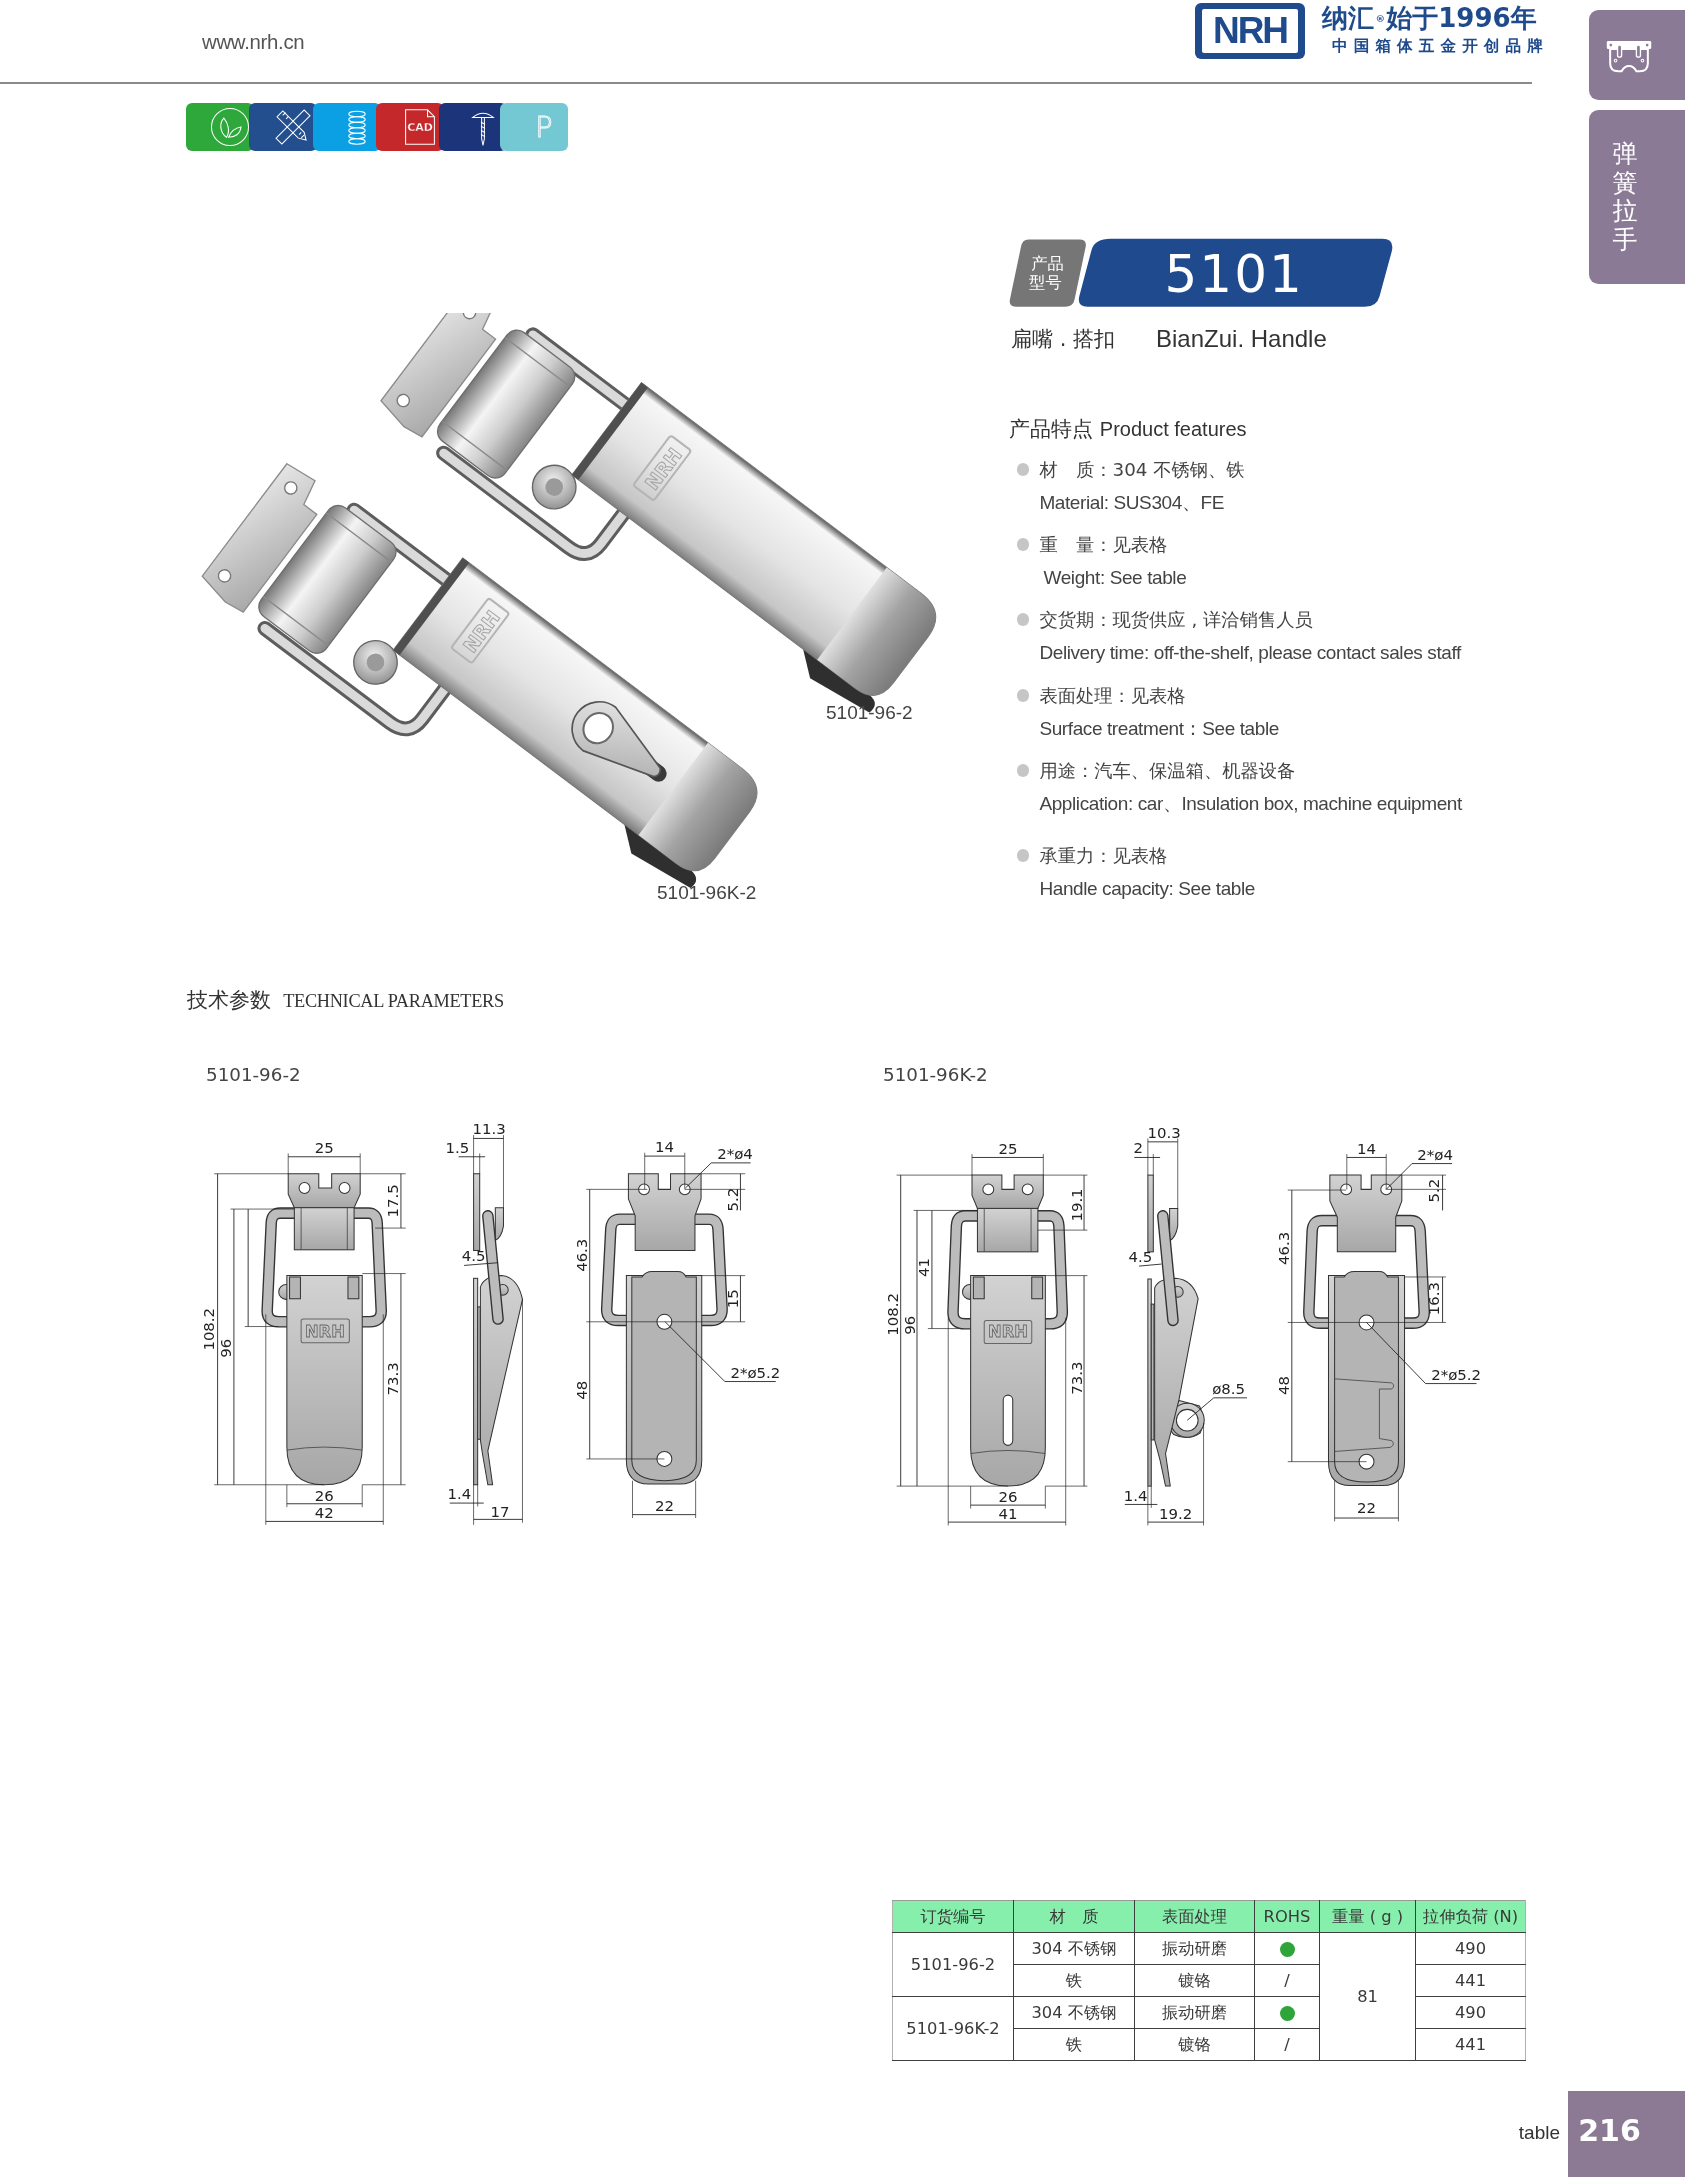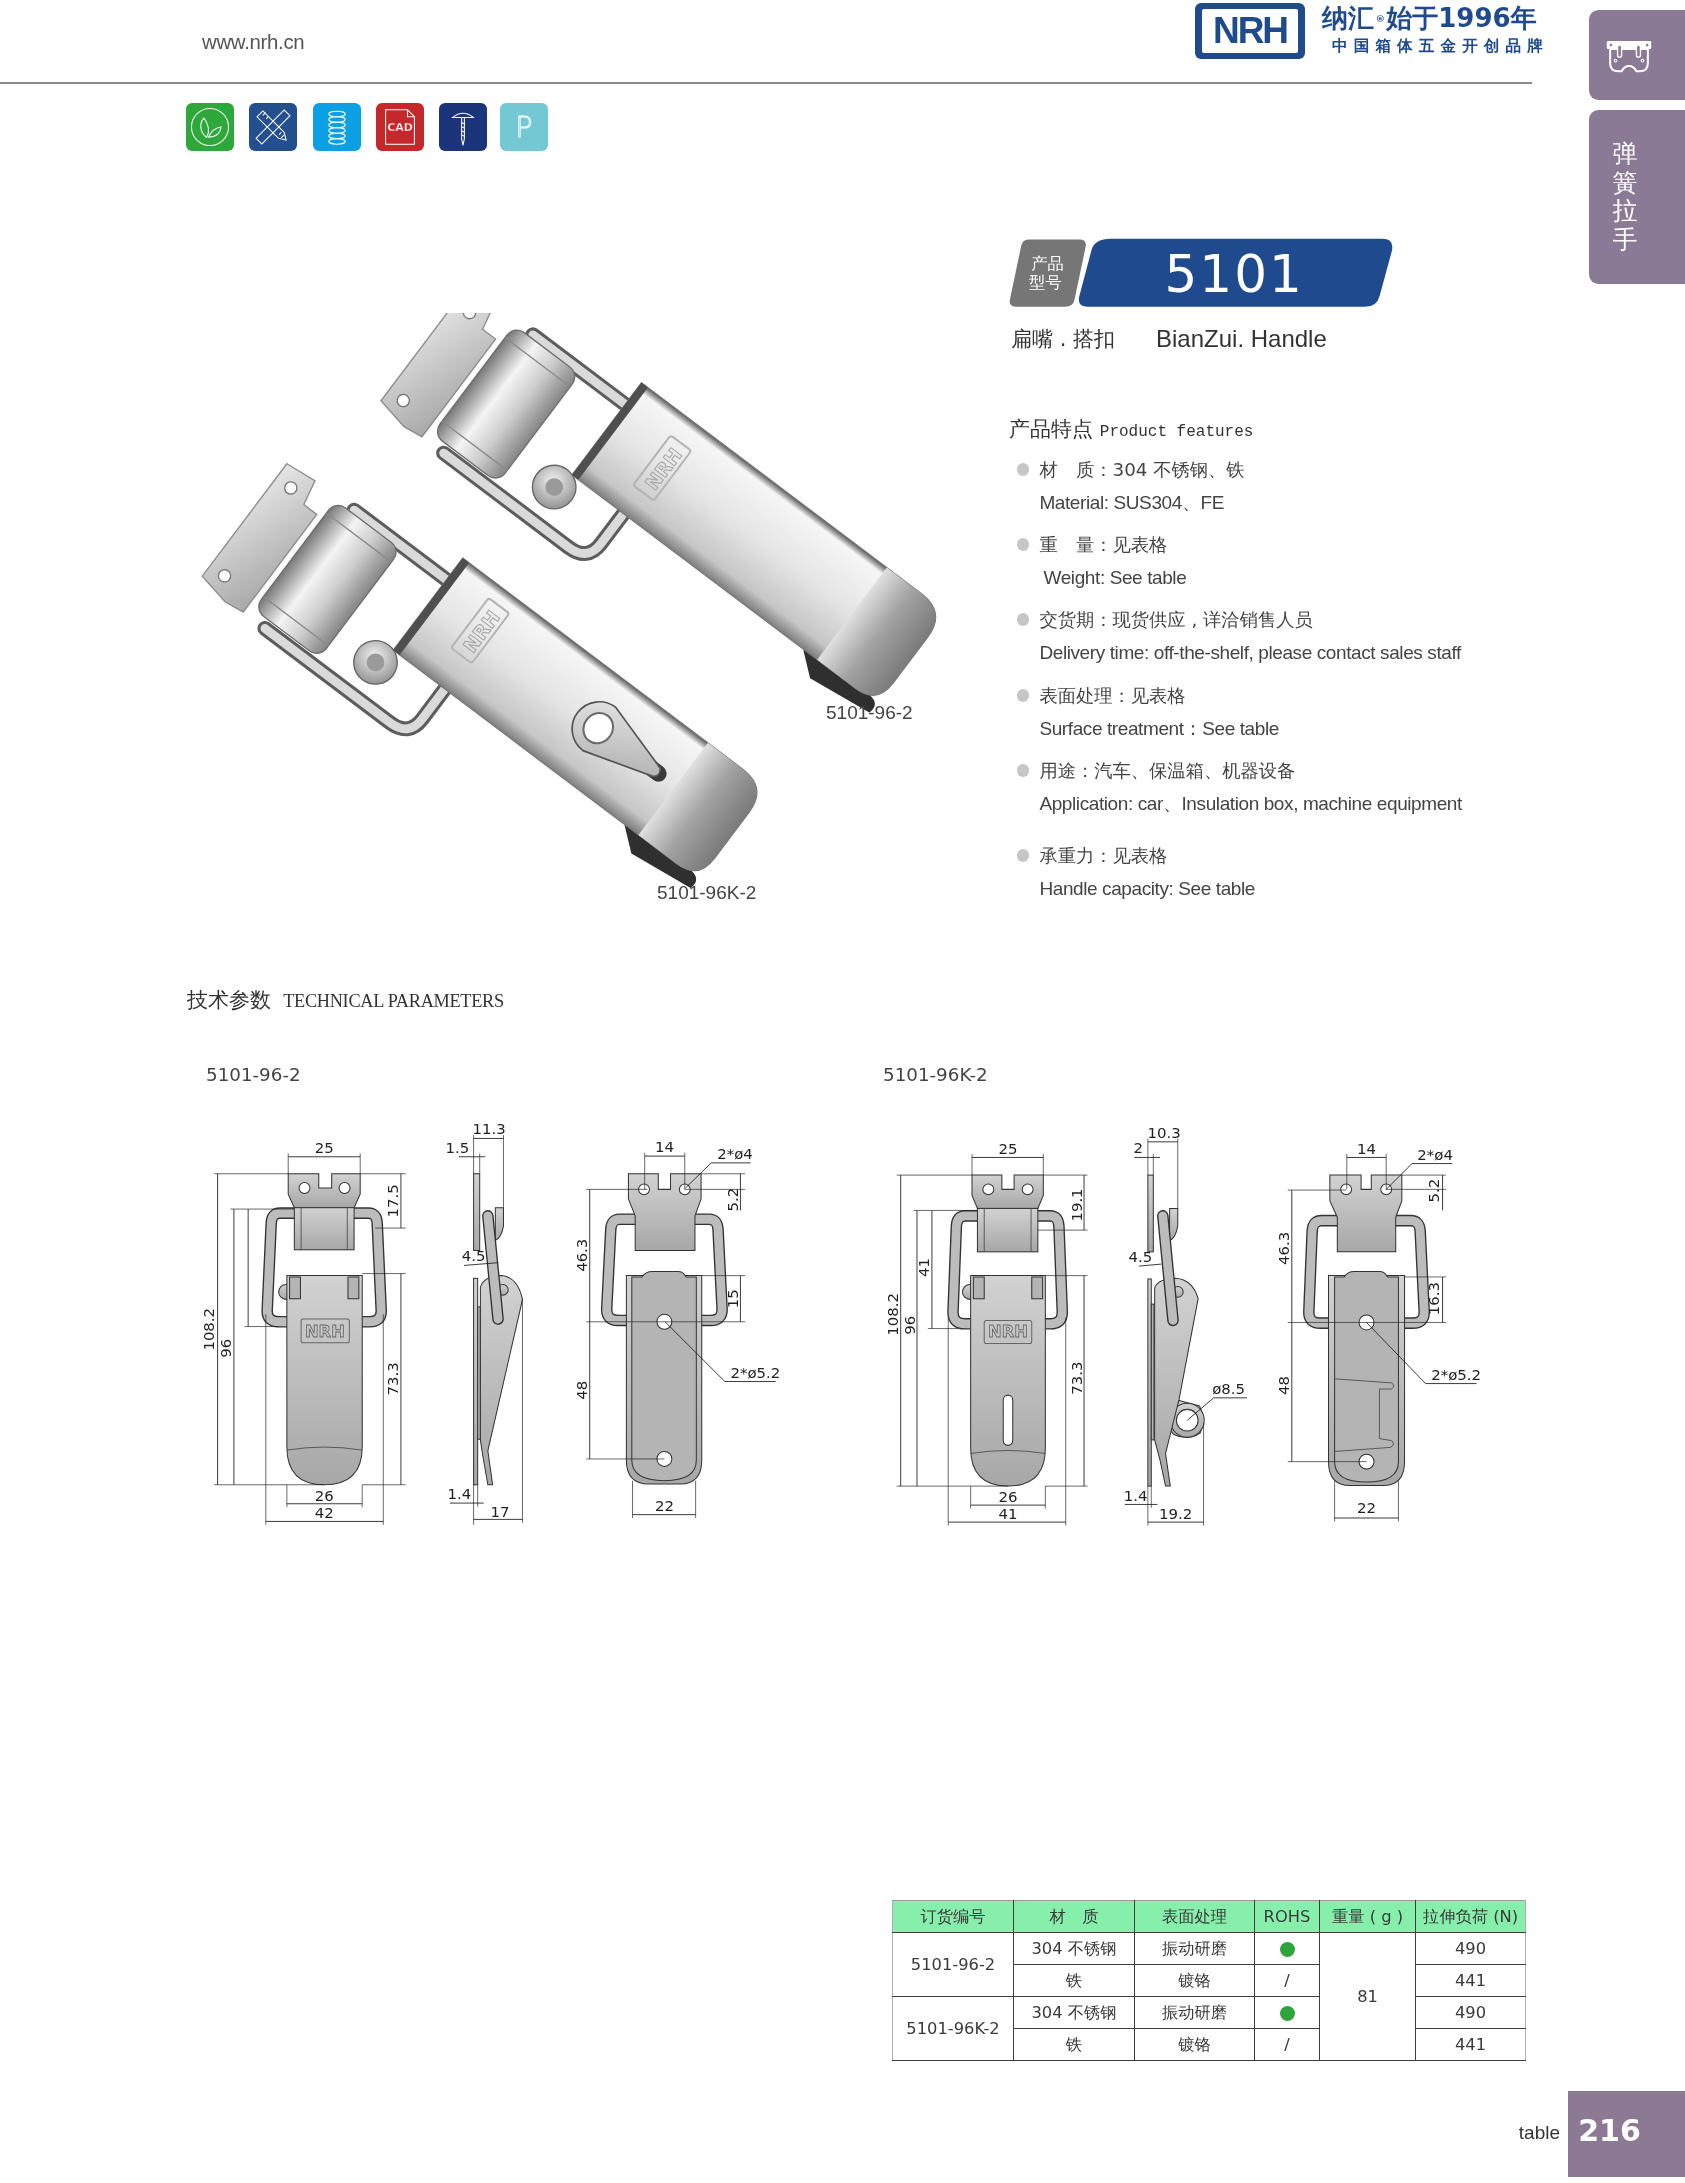--- a/index.html
+++ b/index.html
@@ -13,27 +13,27 @@
                 display:flex; align-items:center; justify-content:center; }
   .logo-mark { font-family:"Liberation Sans", sans-serif; font-weight:bold; font-size:37px; color:#1f4a8c; letter-spacing:-2px; line-height:37px; }
   .slogan { left:1322px; top:2.7px; font-size:26px; line-height:30px; font-weight:bold; color:#1f4a8c; white-space:nowrap; }
   .slogan sup { font-size:9.5px; vertical-align:top; position:relative; top:1.4px; margin:0 1.4px; }
   .tagline { left:1332px; top:37px; font-size:15.6px; line-height:19px; font-weight:bold; color:#1f4a8c; letter-spacing:6.1px; white-space:nowrap; }
   .tab { left:1589px; width:96px; background:#8b7a96; border-radius:9.5px 0 0 9.5px; }
   .tab1 { top:10.2px; height:90px; }
   .tab2 { top:110px; height:174px; }
   .tab-icon { position:absolute; left:15.6px; top:28.5px; }
   .tab-text { position:absolute; left:0; top:30px; width:72px; text-align:center; color:#fff; font-size:25px; line-height:28.5px; font-weight:300; }
-  .ficon { top:103px; width:48px; height:48px; border-radius:6.1px; }
+  .ficon { top:103px; width:48px; height:48px; border-radius:6.1px;padding-left:20px; }
   .ficon svg { display:block; }
   .badge { left:1006px; top:236px; }
   .sub-cn { left:1011px; top:326px; font-size:21px; line-height:26px; color:#333; }
   .sub-en { left:1156px; top:326px; font-family:"Liberation Sans", sans-serif; font-size:24px; line-height:26px; color:#333; }
   .feat-title { left:1009px; top:416px; font-size:21px; line-height:26px; color:#333; white-space:nowrap; }
-  .feat-title .en { font-family:Liberation Mono, monospace; font-size:16px; margin-left:6.8px; }
+  .feat-title .en { font-family:Liberation Sans, sans-serif; font-size:20px; margin-left:6.8px; }
   .feat { left:1017px; }
   .feat .dot { position:absolute; left:0; top:5.4px; width:12.2px; height:12.2px; border-radius:50%; background:#c6c6c6; }
   .feat .cn { position:absolute; left:22.4px; top:0; font-size:18.3px; line-height:23px; color:#444; white-space:nowrap; }
   .feat .en { position:absolute; left:22.4px; top:33px; font-family:"Liberation Sans", sans-serif; font-size:19px; line-height:23px; color:#444; white-space:nowrap; letter-spacing:-0.4px; }
   .photo-label { font-family:"Liberation Sans", sans-serif; font-size:19px; line-height:23px; color:#444; white-space:nowrap; }
   .tech-title { left:187px; top:987px; font-size:21px; line-height:27px; color:#333; white-space:nowrap; }
   .tech-title .en { font-family:Liberation Serif, serif; font-size:18.3px; margin-left:12.2px; letter-spacing:-0.3px; }
   .caption { top:1063px; font-family:"DejaVu Sans", sans-serif; font-size:18.3px; line-height:23px; color:#444; white-space:nowrap; }
   svg text { font-family:"DejaVu Sans", sans-serif; }
   .part { fill:url(#dg); stroke:#333; stroke-width:1.5; }

